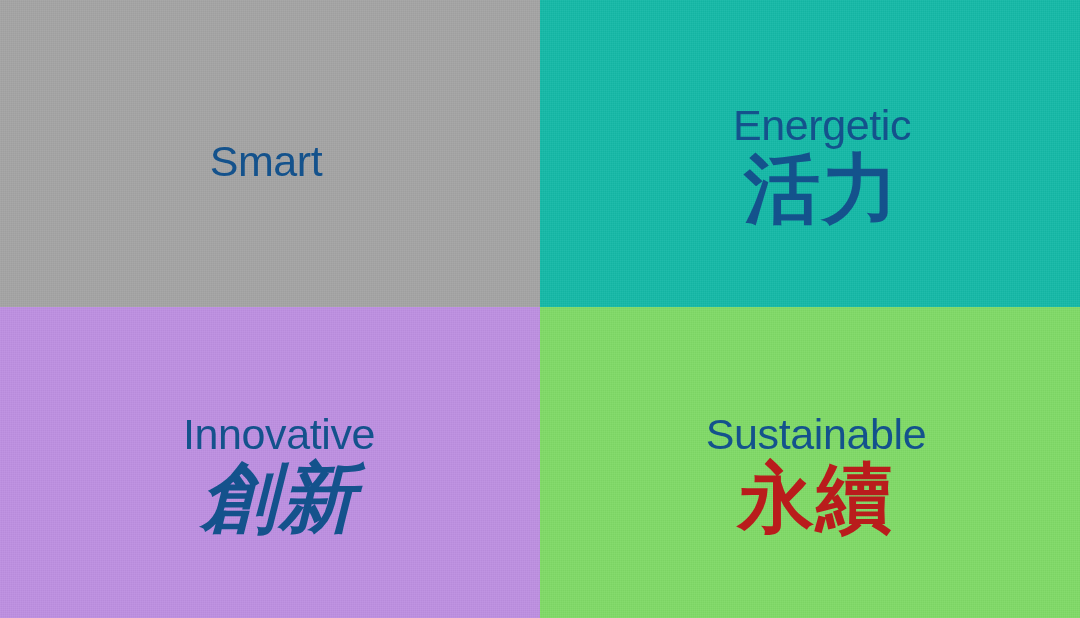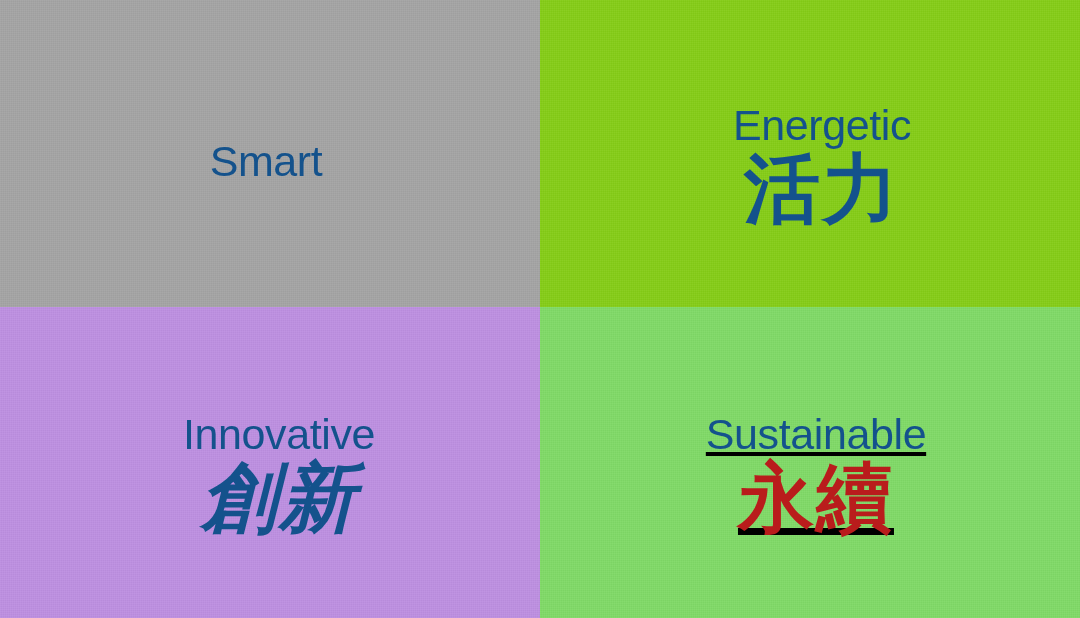--- a/index.html
+++ b/index.html
@@ -78,34 +78,34 @@
 <body>
 
 <div id="grid">
 
   <div class="cell" id="cell-smart" style="background-color: #a3a3a3; text-align: center;">
     <div class="stack">
       <div class="en" style="color: rgb(20, 82, 140);">Smart</div>
     </div>
   </div>
 
-  <div class="cell" id="cell-energetic" style="background-color: #84cc16; padding-left: 12px;">
+  <div class="cell" id="cell-energetic" style="background-color: #14b8a6; padding-left: 12px;">
     <div class="stack">
       <div class="en" style="color: rgb(20, 82, 140);">Energetic</div>
       <div class="zh" style="color: rgb(20, 82, 140); font-family: Liberation Serif, serif;">活力</div>
     </div>
   </div>
 
   <div class="cell" id="cell-innovative" style="background-color: rgb(188, 142, 224); padding-left: 24px;">
     <div class="stack">
       <div class="en" style="color: rgb(20, 82, 140);">Innovative</div>
       <div class="zh" style="color: rgb(20, 82, 140); font-style: italic;">創新</div>
     </div>
   </div>
 
-  <div class="cell" id="cell-sustainable" style="background-color: rgb(127, 217, 102); text-decoration: underline;">
+  <div class="cell" id="cell-sustainable" style="background-color: rgb(127, 217, 102);">
     <div class="stack">
       <div class="en" style="color: rgb(20, 82, 140);">Sustainable</div>
       <div class="zh" style="color: #b91c1c;">永續</div>
     </div>
   </div>
 
 </div>
 
 </body></html>

